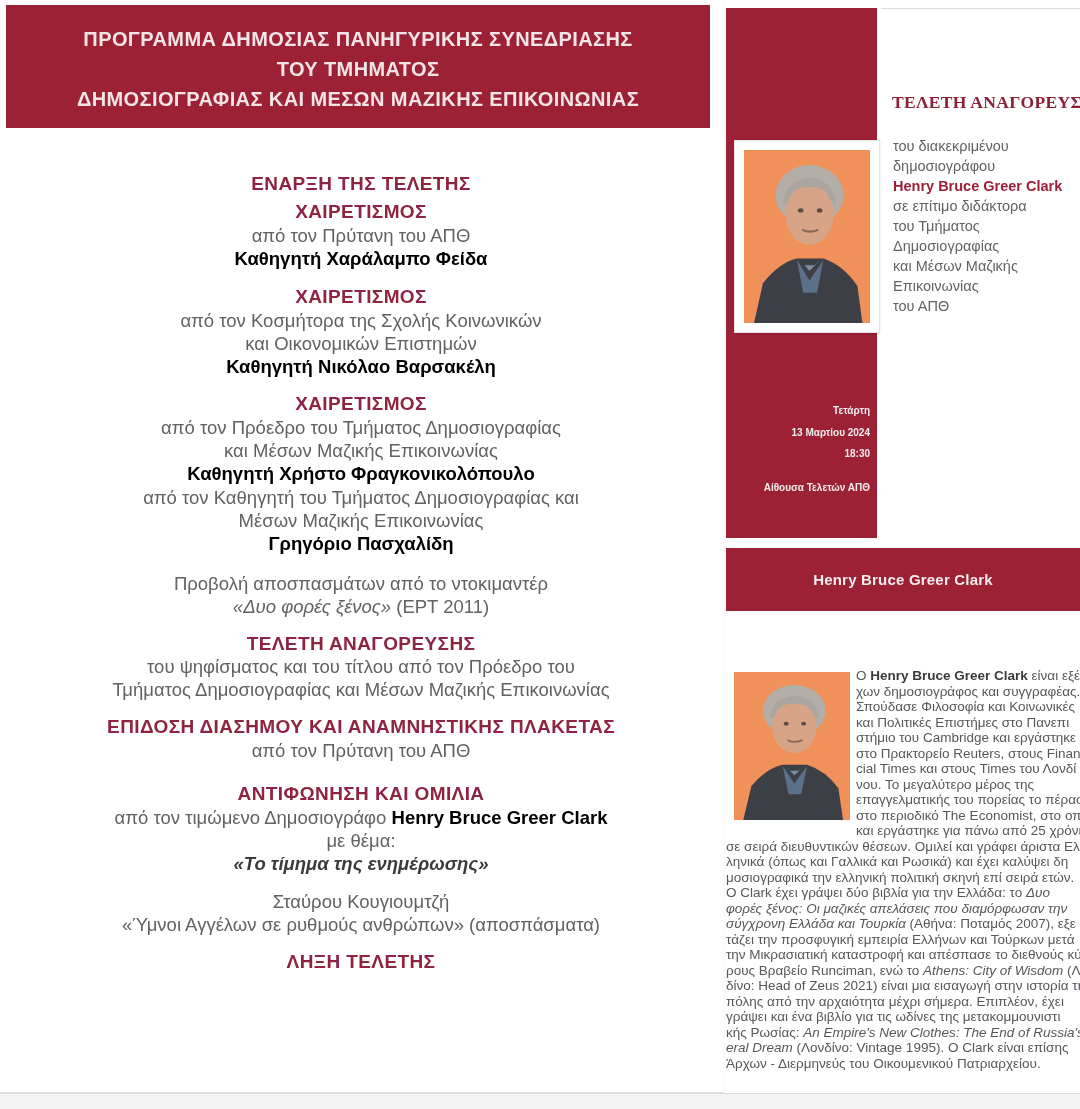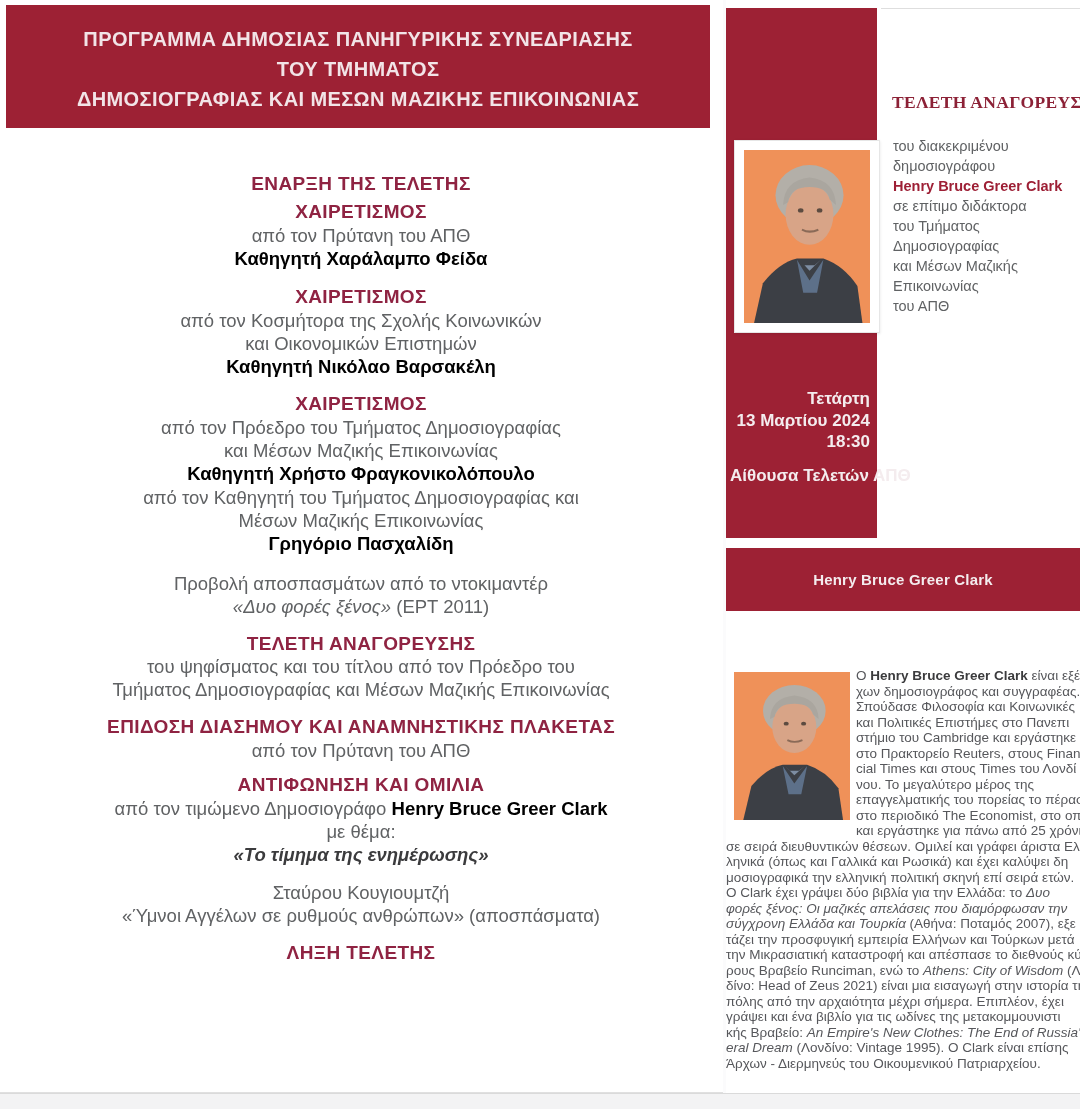--- a/index.html
+++ b/index.html
@@ -30,22 +30,22 @@
   .strip{position:absolute;left:0;top:8px;width:151px;height:530px;background:#9d2134;}
   .topline{position:absolute;left:155px;top:8px;width:199px;border-top:1px solid #dedede;}
   .rtitle{position:absolute;left:166px;top:92px;font-family:"Liberation Serif",serif;
           font-weight:bold;font-size:17.5px;color:#8c2136;letter-spacing:0.3px;white-space:nowrap;}
   .photo1{position:absolute;left:8px;top:140px;width:146px;height:193px;background:#ffffff;
           border:1px solid #e6e6e6;box-sizing:border-box;padding:9px;
           box-shadow:0 1px 3px rgba(0,0,0,0.10);}
   .photo1 svg,.photo2 svg{width:100%;height:100%;display:block;}
   .intro{position:absolute;left:167px;top:136px;}
   .il{font-size:14.5px;line-height:20px;white-space:nowrap;}
-  .dt{position:absolute;left:4px;top:388px;width:140px;text-align:right;color:#f4ecee;
-      font-weight:bold;font-size:17px;line-height:21.5px;}
+  .dt{position:absolute;left:4px;top:400px;width:140px;text-align:right;color:#f4ecee;
+      font-weight:bold;font-size:10px;line-height:21.5px;}
   .venue{margin-top:12px;white-space:nowrap;}
   .nbanner{position:absolute;left:0;top:548px;width:354px;height:63px;background:#9d2134;
            display:flex;align-items:center;justify-content:center;color:#f4ecee;
            font-weight:bold;font-size:15px;letter-spacing:0.2px;}
   .photo2{position:absolute;left:8px;top:672px;width:116px;height:148px;}
   .bio{position:absolute;left:0;top:668px;width:420px;color:#56575b;}
   .bl{font-size:13.5px;line-height:15.5px;white-space:nowrap;}
   .bl.ind{padding-left:130px;}
   .bl .s-g{color:#56575b;}
   .bl .s-i{color:#56575b;font-style:italic;}
@@ -81,21 +81,21 @@
         <div class="pl" style="margin-top: 1px;"><span class="s-g">από τον Καθηγητή του Τμήματος Δημοσιογραφίας και</span></div>
         <div class="pl"><span class="s-g">Μέσων Μαζικής Επικοινωνίας</span></div>
         <div class="pl"><span class="s-n">Γρηγόριο Πασχαλίδη</span></div>
         <div class="pl" style="margin-top: 17px;"><span class="s-g">Προβολή αποσπασμάτων από το ντοκιμαντέρ</span></div>
         <div class="pl"><span class="s-i">«Δυο φορές ξένος»</span><span class="s-g"> (ΕΡΤ 2011)</span></div>
         <div class="pl" style="margin-top: 14px;"><span class="s-h">ΤΕΛΕΤΗ ΑΝΑΓΟΡΕΥΣΗΣ</span></div>
         <div class="pl"><span class="s-g">του ψηφίσματος και του τίτλου από τον Πρόεδρο του</span></div>
         <div class="pl"><span class="s-g">Τμήματος Δημοσιογραφίας και Μέσων Μαζικής Επικοινωνίας</span></div>
         <div class="pl" style="margin-top: 14px;"><span class="s-h">ΕΠΙΔΟΣΗ ΔΙΑΣΗΜΟΥ ΚΑΙ ΑΝΑΜΝΗΣΤΙΚΗΣ ΠΛΑΚΕΤΑΣ</span></div>
         <div class="pl" style="margin-top: 1px;"><span class="s-g">από τον Πρύτανη του ΑΠΘ</span></div>
-        <div class="pl" style="margin-top: 11px;"><span class="s-h">ΑΝΤΙΦΩΝΗΣΗ ΚΑΙ ΟΜΙΛΙΑ</span></div>
+        <div class="pl" style="margin-top: 20px;"><span class="s-h">ΑΝΤΙΦΩΝΗΣΗ ΚΑΙ ΟΜΙΛΙΑ</span></div>
         <div class="pl" style="margin-top: 1px;"><span class="s-g">από τον τιμώμενο Δημοσιογράφο </span><span class="s-n">Henry Bruce Greer Clark</span></div>
         <div class="pl"><span class="s-g">με θέμα:</span></div>
         <div class="pl"><span class="s-bi">«Το τίμημα της ενημέρωσης»</span></div>
         <div class="pl" style="margin-top: 15px;"><span class="s-g">Σταύρου Κουγιουμτζή</span></div>
         <div class="pl"><span class="s-g">«Ύμνοι Αγγέλων σε ρυθμούς ανθρώπων» (αποσπάσματα)</span></div>
         <div class="pl" style="margin-top: 14px;"><span class="s-h">ΛΗΞΗ ΤΕΛΕΤΗΣ</span></div>
       </div>
   </div>
 
   <div class="page-right">
@@ -167,20 +167,20 @@
         <div class="bl"><span class="s-g">μοσιογραφικά την ελληνική πολιτική σκηνή επί σειρά ετών.</span></div>
         <div class="bl"><span class="s-g">Ο Clark έχει γράψει δύο βιβλία για την Ελλάδα: το </span><span class="s-i">Δυο</span></div>
         <div class="bl"><span class="s-i">φορές ξένος: Οι μαζικές απελάσεις που διαμόρφωσαν την</span></div>
         <div class="bl"><span class="s-i">σύγχρονη Ελλάδα και Τουρκία</span><span class="s-g"> (Αθήνα: Ποταμός 2007), εξε</span></div>
         <div class="bl"><span class="s-g">τάζει την προσφυγική εμπειρία Ελλήνων και Τούρκων μετά</span></div>
         <div class="bl"><span class="s-g">την Μικρασιατική καταστροφή και απέσπασε το διεθνούς κύ</span></div>
         <div class="bl"><span class="s-g">ρους Βραβείο Runciman, ενώ το  </span><span class="s-i">Athens: City of Wisdom</span><span class="s-g"> (Λον</span></div>
         <div class="bl"><span class="s-g">δίνο: Head of Zeus 2021) είναι μια εισαγωγή στην ιστορία της</span></div>
         <div class="bl"><span class="s-g">πόλης από την αρχαιότητα μέχρι σήμερα. Επιπλέον, έχει</span></div>
         <div class="bl"><span class="s-g">γράψει και ένα βιβλίο για τις ωδίνες της μετακομμουνιστι</span></div>
-        <div class="bl"><span class="s-g">κής Βραβείο: </span><span class="s-i">An Empire's New Clothes: The End of Russia's Lib</span></div>
+        <div class="bl"><span class="s-g">κής Ρωσίας: </span><span class="s-i">An Empire's New Clothes: The End of Russia's Lib</span></div>
         <div class="bl"><span class="s-i">eral Dream</span><span class="s-g"> (Λονδίνο: Vintage 1995). Ο Clark είναι επίσης</span></div>
         <div class="bl"><span class="s-g">Άρχων - Διερμηνεύς του Οικουμενικού Πατριαρχείου.</span></div>
       </div>
   </div>
 
   <div class="footer-strip"></div>
 </div>
 
 </body></html>

